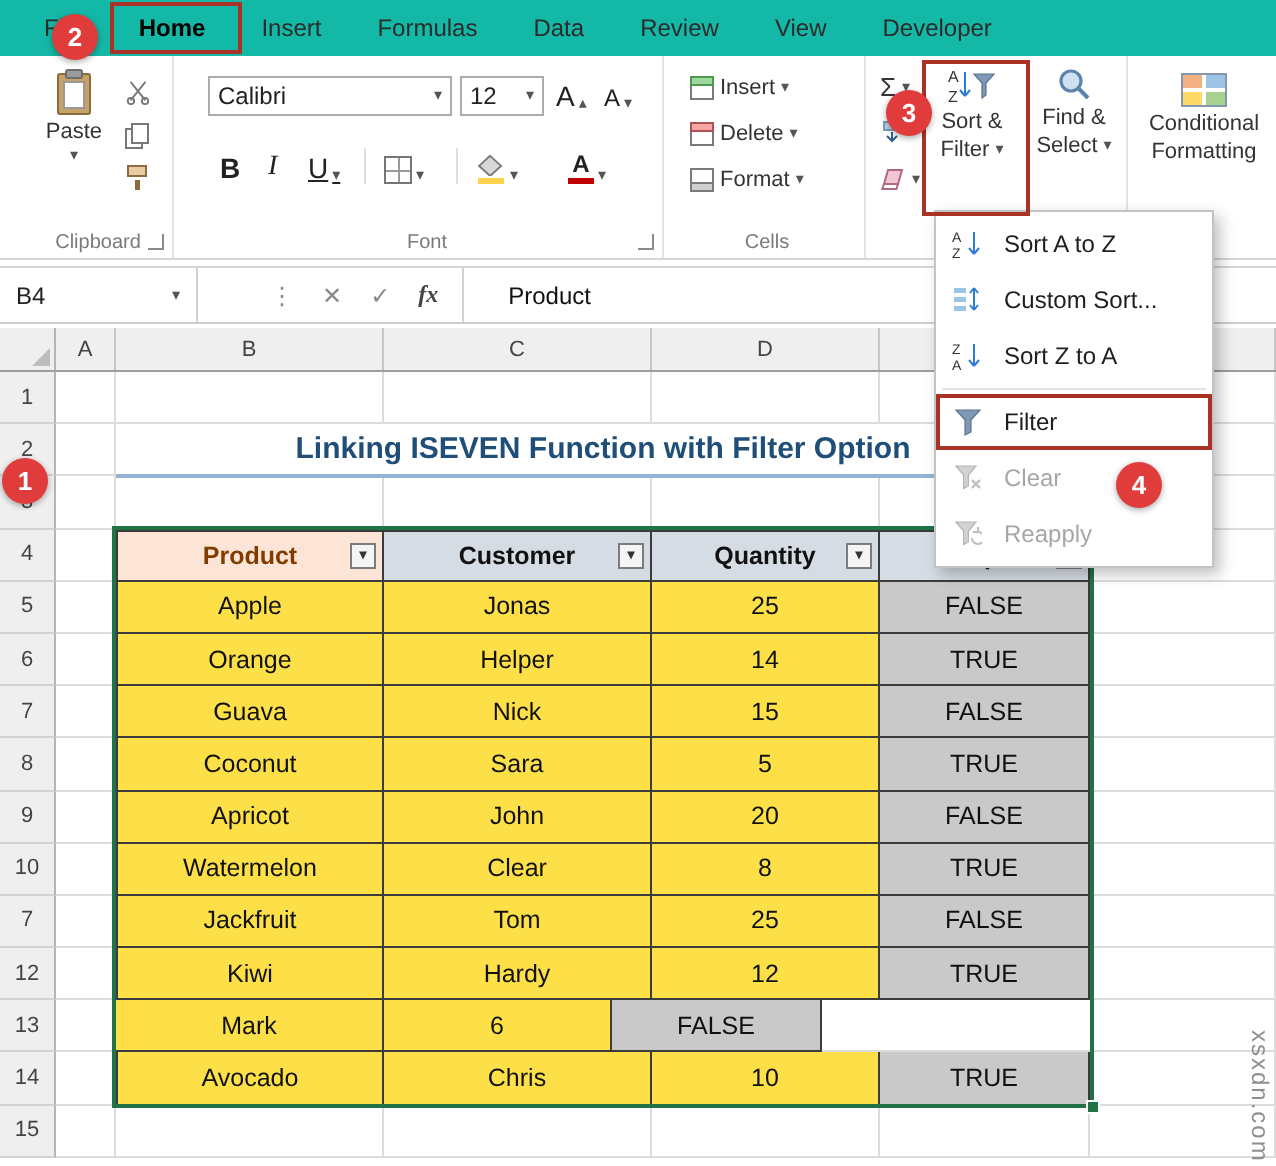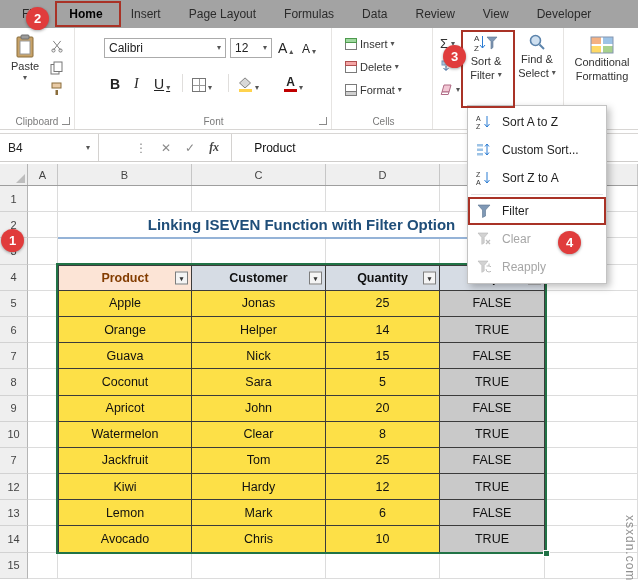--- a/index.html
+++ b/index.html
@@ -1,21 +1,21 @@
 <!DOCTYPE html>
 <html><head>
 <meta charset="utf-8">
 <style>
   *{box-sizing:border-box;margin:0;padding:0}
   html,body{background:#fff}
   .screen{position:relative;width:638px;height:583px;background:#fff;overflow:hidden;
           font-family:"Liberation Sans",sans-serif;font-size:12px;color:#222}
 
   
-  .tabrow{position:absolute;top:0;left:0;right:0;height:28px;display:flex;align-items:center;padding-left:8px;background:#a3a3a3}
+  .tabrow{position:absolute;top:0;left:0;right:0;height:28px;display:flex;align-items:center;padding-left:8px;background:#14b8a6}
   .tab{padding:0 14px;height:100%;display:flex;align-items:center;color:#2b2b2b;cursor:default}
   .tab.selected{color:#000;font-weight:bold}
 
   
   .ribbon{position:absolute;top:28px;left:0;right:0;height:102px;background:#fff;border-bottom:1px solid #d8d6d4}
   .group{position:absolute;top:0;bottom:0;border-right:1px solid #e6e4e2}
   .group-label{position:absolute;bottom:2px;left:0;right:0;text-align:center;font-size:10px;color:#7a7a7a}
   .launcher{position:absolute;right:4px;bottom:4px;width:8px;height:8px;border-right:1px solid #8a8a8a;border-bottom:1px solid #8a8a8a}
   .bigbtn{position:absolute;display:flex;flex-direction:column;align-items:center;justify-content:flex-start;gap:2px;font-size:11px;color:#333}
   .smbtn{position:absolute;display:flex;align-items:center;gap:3px;font-size:11px;color:#333}
@@ -84,31 +84,30 @@
 </style>
 </head>
 <body>
 
 <div class="screen">
 
   <div class="tabrow">
     <div class="tab">File</div>
     <div class="tab selected">Home</div>
     <div class="tab">Insert</div>
-    <div class="tab">Page Layout</div>
     <div class="tab">Formulas</div>
     <div class="tab">Data</div>
     <div class="tab">Review</div>
     <div class="tab">View</div>
     <div class="tab">Developer</div>
   </div>
 
   <div class="ribbon">
 
-    <div class="group" style="left:0;width:75px">
+    <div class="group" style="left:12px;width:75px">
       <div class="bigbtn" style="left:6px;top:6px;width:38px;height:80px">
         <svg width="20" height="24" viewBox="0 0 20 24">
           <rect x="2" y="3" width="16" height="20" rx="1" fill="#c7a268" stroke="#8a6d3b"></rect>
           <rect x="5" y="7" width="10" height="13" fill="#fff" stroke="#9a9a9a"></rect>
           <rect x="6" y="1" width="8" height="4" rx="1" fill="#9b9b9b" stroke="#6e6e6e"></rect>
         </svg>
         <span>Paste</span>
         <span class="caret">▾</span>
       </div>
       <div class="smbtn" style="left:50px;top:12px">
@@ -420,21 +419,20 @@
       <div class="cell wA"></div>
       <div class="cell wB tcell td-green">Kiwi</div>
       <div class="cell wC tcell td-green">Hardy</div>
       <div class="cell wD tcell td-green">12</div>
       <div class="cell wE tcell td-gray">TRUE</div>
       <div class="cell wF"></div>
     </div>
     <div class="srow">
       <div class="rh">13</div>
       <div class="cell wA"></div>
-      <div class="cell wB tcell td-green">Lemon</div>
       <div class="cell wC tcell td-green">Mark</div>
       <div class="cell wD tcell td-green">6</div>
       <div class="cell wE tcell td-gray">FALSE</div>
       <div class="cell wF"></div>
     </div>
     <div class="srow">
       <div class="rh">14</div>
       <div class="cell wA"></div>
       <div class="cell wB tcell td-green">Avocado</div>
       <div class="cell wC tcell td-green">Chris</div>

